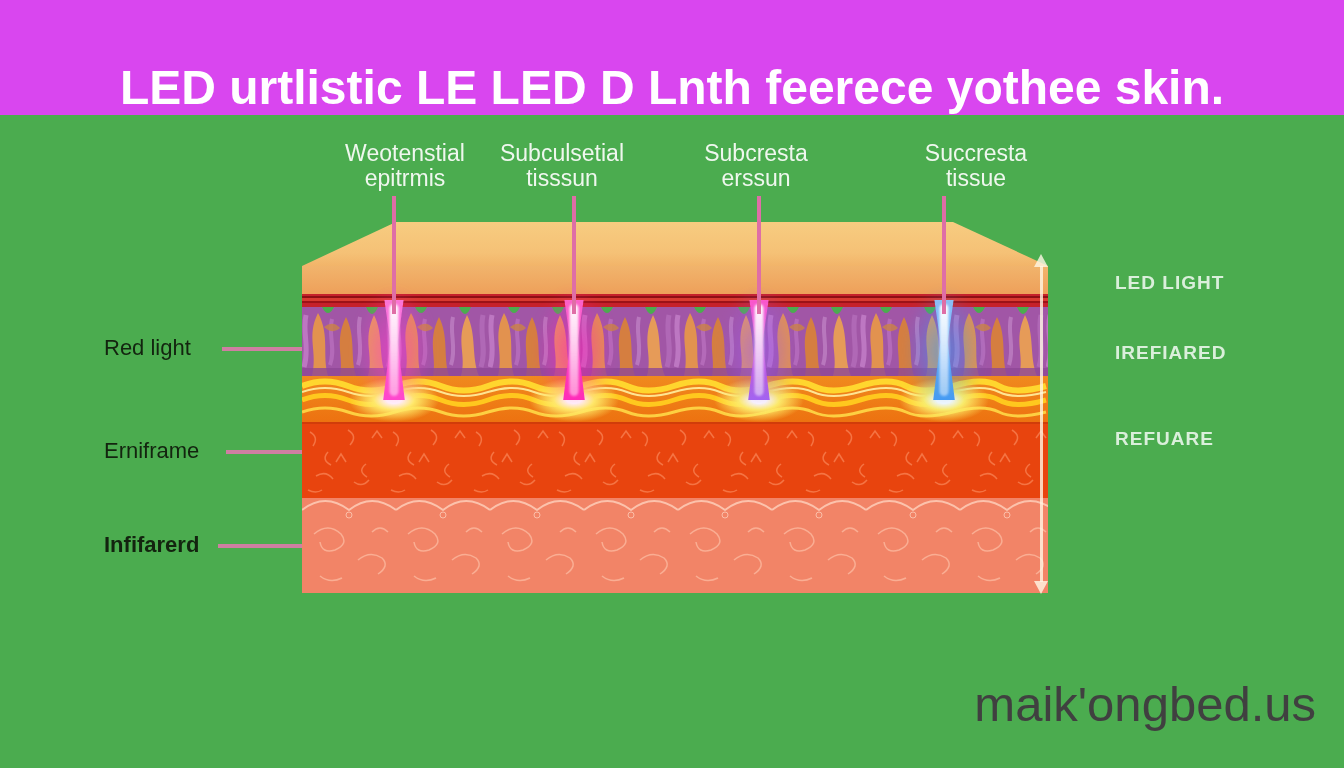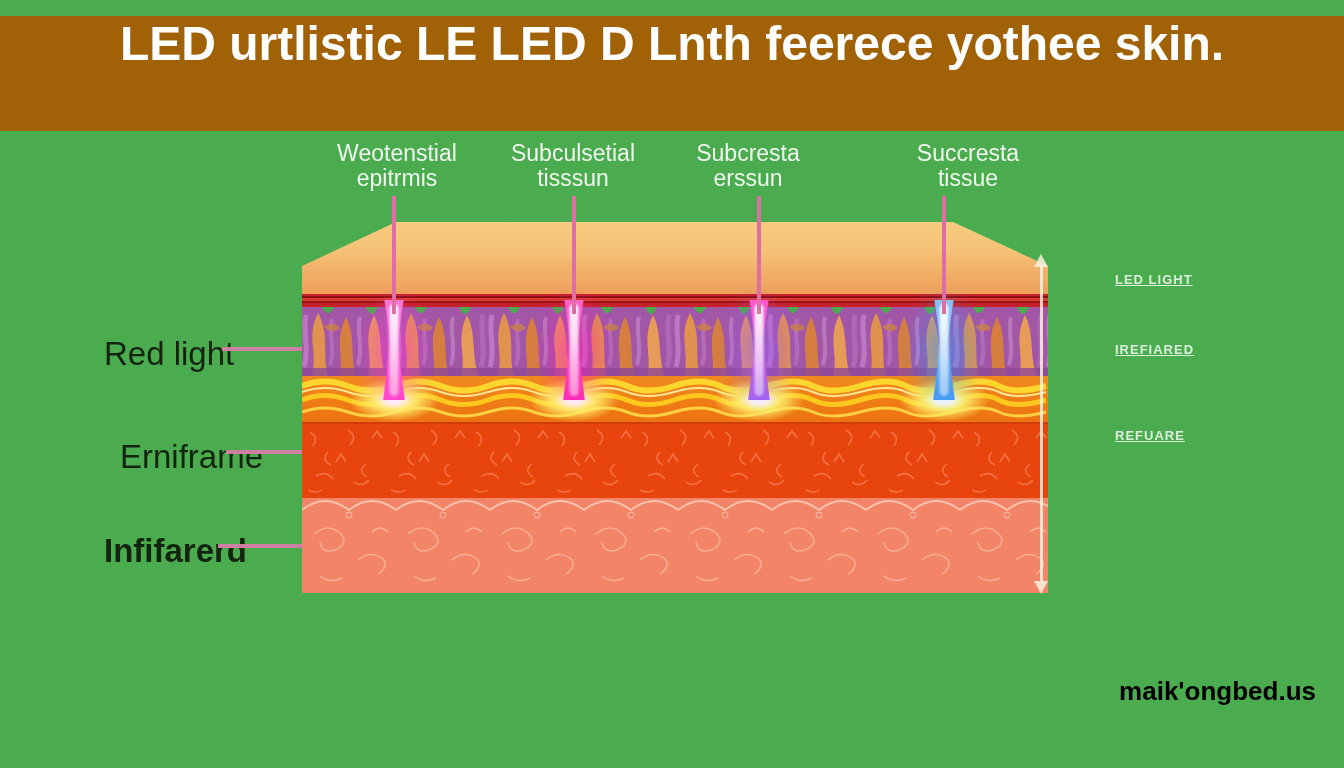--- a/index.html
+++ b/index.html
@@ -4,56 +4,57 @@
 <style>
   html,body { margin:0; padding:0; }
   body {
     width:1344px; height:768px; position:relative; overflow:hidden;
     background:#4bac4f;
     font-family:"Liberation Sans", sans-serif;
   }
 
   
   .header {
-    position:absolute; left:0; top:16px; width:1344px; height:115px;
-    background:#a16207; display:flex; align-items:flex-start; justify-content:center;
+    position:absolute; left:0; top:0; width:1344px; height:115px;
+    background:#d946ef; display:flex; align-items:flex-end; justify-content:center;
   }
   .header h1 {
     margin:0; color:#ffffff; font-size:48px; font-weight:bold; letter-spacing:0;
     white-space:nowrap;
   }
 
   
   .top-label {
     position:absolute; top:141px; transform:translateX(-50%);
     color:#eff7ee; font-size:23px; line-height:25px; text-align:center;
     white-space:pre-line;
-  }
-  .tl-1 { left:397px; } .tl-2 { left:573px; } .tl-3 { left:748px; } .tl-4 { left:968px; }
+    margin-left:8px;
+  }
+  .tl-1 { left:397px; } .tl-2 { left:554px; } .tl-3 { left:748px; } .tl-4 { left:968px; }
 
   .vline {
     position:absolute; top:196px; height:118px; width:4px;
     background:#df6ea6; z-index:6;
   }
   .vl-1 { left:392px; } .vl-2 { left:572px; } .vl-3 { left:757px; } .vl-4 { left:942px; }
 
   
   .left-label {
-    position:absolute; left:104px; color:#13240f; font-size:33px; white-space:nowrap;
-  }
-  .ll-1 { top:335px; } .ll-2 { top:438px;margin-left:16px; } .ll-3 { top:532px;font-weight:bold; }
+    position:absolute; left:104px; color:#13240f; font-size:22px; white-space:nowrap;
+  }
+  .ll-1 { top:335px; } .ll-2 { top:438px; } .ll-3 { top:532px;font-weight:bold; }
   .hline { position:absolute; height:4px; background:#cf7fa2; z-index:6; }
   .hl-1 { left:222px; top:347px; width:80px; }
   .hl-2 { left:226px; top:450px; width:76px; }
   .hl-3 { left:218px; top:544px; width:84px; }
 
   
   .right-label {
-    position:absolute; left:1115px; color:#e2f3e3; font-size:13px; font-weight:bold;
-    letter-spacing:1px; white-space:nowrap; opacity:.95;text-decoration:underline;
+    position:absolute; left:1115px; color:#e2f3e3; font-size:19px; font-weight:bold;
+    letter-spacing:1px; white-space:nowrap; opacity:.95;
   }
   .rl-1 { top:272px; } .rl-2 { top:342px; } .rl-3 { top:428px; }
 
   
   .diagram { position:absolute; left:302px; top:222px; width:746px; height:371px; z-index:2; }
   .layer { position:absolute; left:0; width:746px; }
 
   .top-face {
     top:0; height:44px;
     clip-path:polygon(94px 0, 651px 0, 746px 44px, 0 44px);
@@ -118,21 +119,21 @@
   .depth-arrow::before, .depth-arrow::after {
     content:""; position:absolute; left:-6px;
     border-left:7px solid transparent; border-right:7px solid transparent;
   }
   .depth-arrow::before { top:-12px; border-bottom:13px solid rgba(255,247,230,.8); }
   .depth-arrow::after  { bottom:-12px; border-top:13px solid rgba(255,247,230,.8); }
 
   
   .watermark {
     position:absolute; right:28px; top:676px;
-    color:#000000; font-size:26px; font-weight:bold; white-space:nowrap;
+    color:#404040; font-size:49px; font-weight:normal; white-space:nowrap;
   }
 </style>
 </head>
 <body>
 
 <div class="header">
   <h1>LED urtlistic LE LED D Lnth feerece yothee skin.</h1>
 </div>
 
 <div class="top-label tl-1">Weotenstial

